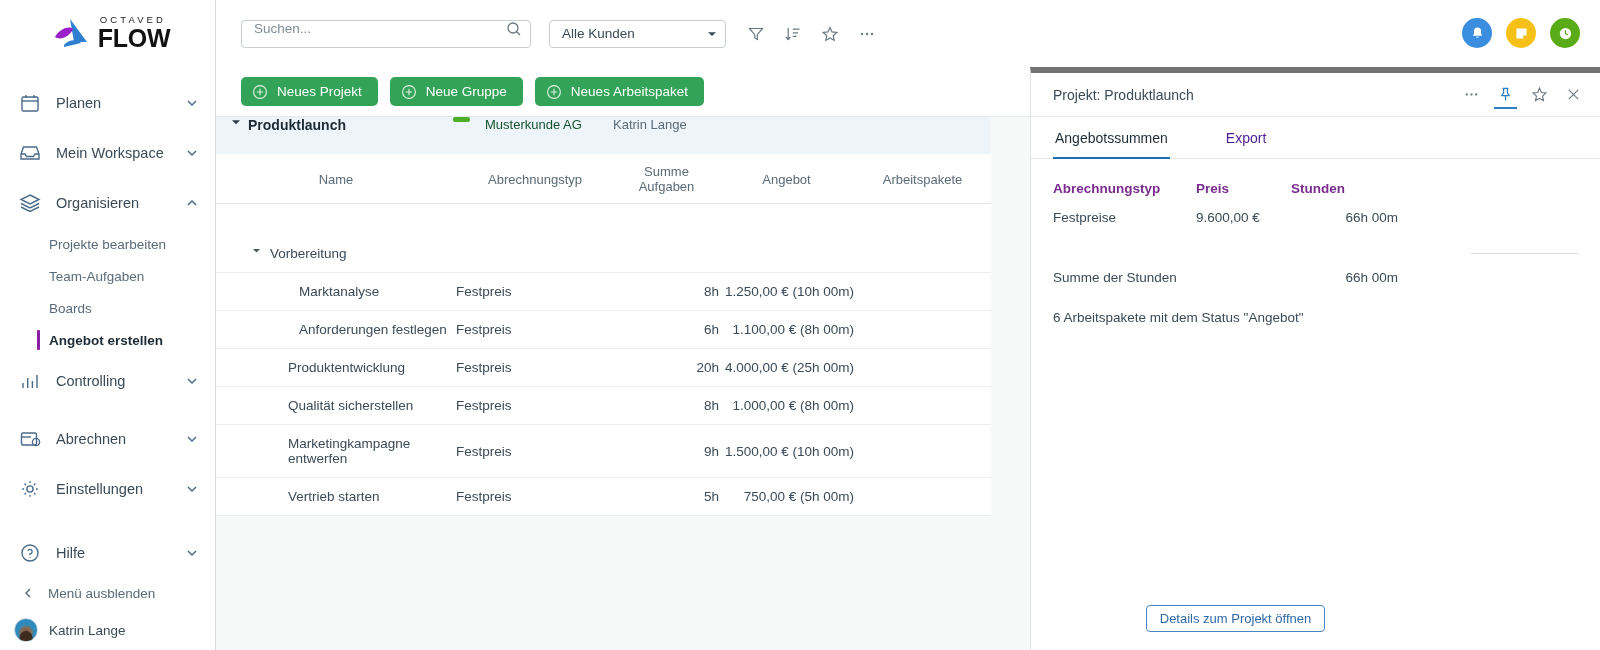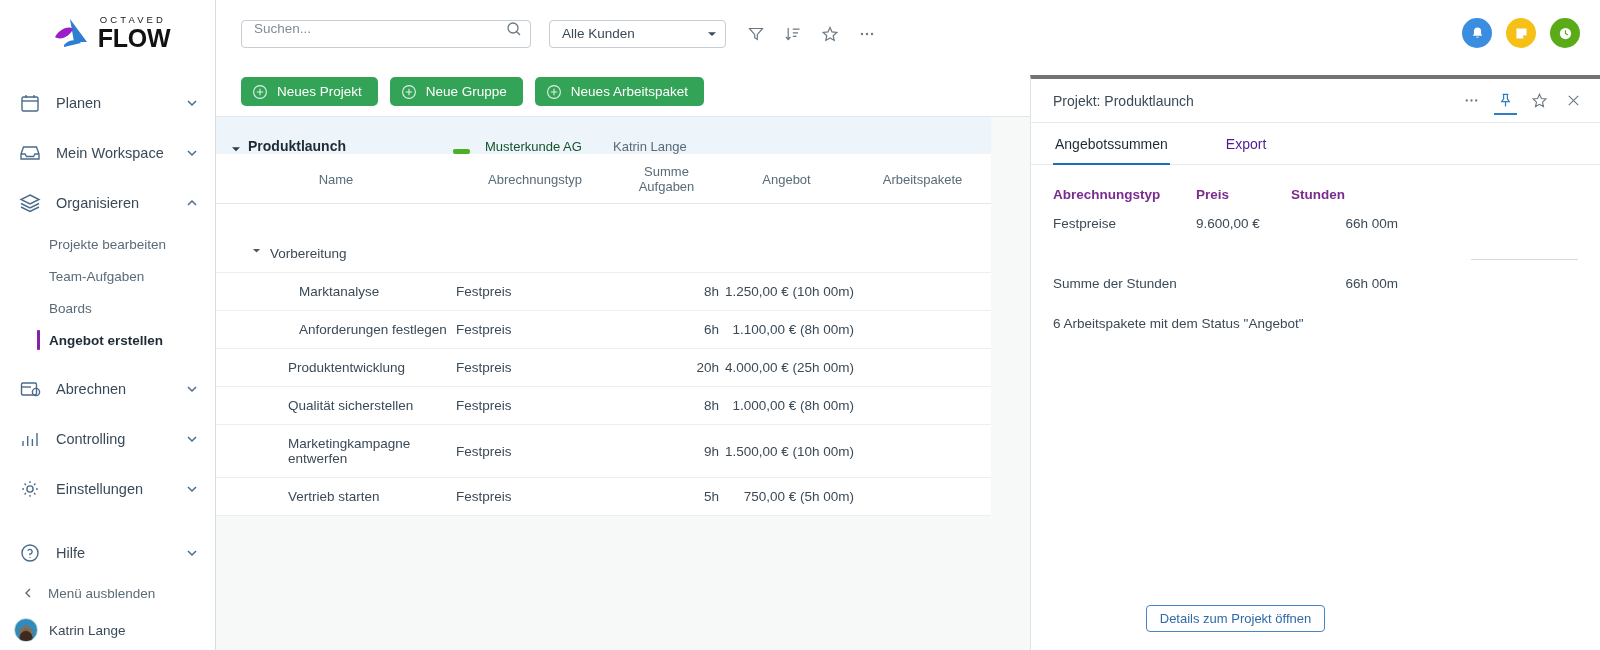--- a/index.html
+++ b/index.html
@@ -114,21 +114,21 @@
   }
   .btn-green .plus { width: 16px; height: 16px; flex: 0 0 16px; }
 
   .content {
     position: absolute; top: 117px; left: 0; right: 0; bottom: 0;
     background: #f7f9f9; padding: 0;
   }
   .project-card { background: #fff; width: 775px; }
 
   .proj-row {
-    height: 37px; background: #edf4fa; display: flex; align-items: flex-end;
+    height: 37px; background: #edf4fa; display: flex; align-items: flex-start;
     padding-left: 15px; font-size: 14px;
   }
   .proj-caret { width: 10px; color: #2d3c48; margin-right: 7px; }
   .proj-name { font-weight: 700; color: #1d2b36; width: 205px; }
   .proj-dash {
     width: 17px; height: 5px; border-radius: 2px; background: #4caf28; margin-right: 15px;
   }
   .proj-cust { color: #14532d; font-size: 13px; width: 128px; }
   .proj-owner { color: #5a6b78; font-size: 13px; }
 
@@ -153,21 +153,21 @@
   th.c-preis{ text-align: center; padding-left: 0 !important; }
   .group-row td { padding: 8px 0 8px 0; border-bottom: 1px solid #eceff1; }
   .group-cell { display: flex; align-items: flex-start; padding-left: 36px; margin-top: 31px; }
   .group-caret { width: 9px; color: #4a5a66; margin-right: 9px; }
   .group-label { font-size: 13.5px; color: #3b4a57; }
   .sub-name { padding-left: 83px !important; }
 
   
   .rpanel {
     position: absolute; right: 0; top: 67px; width: 570px; bottom: 0;
-    background: #fff; border-left: 1px solid #dfe3e6; border-top: 4px solid #737373; margin-top: 8px;
+    background: #fff; border-left: 1px solid #dfe3e6; border-top: 6px solid #737373;
   }
   .rp-head {
     height: 44px; display: flex; align-items: center; padding: 0 18px 0 22px;
     border-bottom: 1px solid #e8ebed;
   }
   .rp-title { font-size: 14px; color: #3b4a57; flex: 1 1 auto; }
   .rp-acts { display: flex; align-items: center; gap: 17px; }
   .rp-ic { width: 17px; height: 17px; color: #6b7881; cursor: pointer; position: relative; }
   .rp-ic.pinned { color: #2e7ec4; }
   .rp-ic.pinned::after {
@@ -280,43 +280,43 @@
       <div class="nav-sub">
         <span>Team-Aufgaben</span>
       </div>
       <div class="nav-sub">
         <span>Boards</span>
       </div>
       <div class="nav-sub active">
         <span>Angebot erstellen</span>
       </div>
 
+      <div class="nav-group">
+        <span class="ic">
+          <svg viewBox="0 0 24 24" fill="none" stroke="currentColor" stroke-width="1.4">
+            <path d="M5 14 V19 M9.7 9 V19 M14.4 12 V19 M19 6 V19"></path>
+          </svg>
+        </span>
+        <span class="lbl">Controlling</span>
+        <span class="chev">
+          <svg viewBox="0 0 14 14" fill="none" stroke="currentColor" stroke-width="1.5">
+              <path d="M3 5 L7 9 L11 5"></path>
+            </svg>
+        </span>
+      </div>
+
       <div class="nav-group" style="margin-top:8px">
         <span class="ic">
           <svg viewBox="0 0 24 24" fill="none" stroke="currentColor" stroke-width="1.4">
             <rect x="3.5" y="6" width="15" height="12" rx="1.5"></rect>
               <path d="M3.5 10 H13"></path>
               <circle cx="18" cy="15" r="3.6"></circle>
           </svg>
         </span>
         <span class="lbl">Abrechnen</span>
-        <span class="chev">
-          <svg viewBox="0 0 14 14" fill="none" stroke="currentColor" stroke-width="1.5">
-              <path d="M3 5 L7 9 L11 5"></path>
-            </svg>
-        </span>
-      </div>
-
-      <div class="nav-group">
-        <span class="ic">
-          <svg viewBox="0 0 24 24" fill="none" stroke="currentColor" stroke-width="1.4">
-            <path d="M5 14 V19 M9.7 9 V19 M14.4 12 V19 M19 6 V19"></path>
-          </svg>
-        </span>
-        <span class="lbl">Controlling</span>
         <span class="chev">
           <svg viewBox="0 0 14 14" fill="none" stroke="currentColor" stroke-width="1.5">
               <path d="M3 5 L7 9 L11 5"></path>
             </svg>
         </span>
       </div>
 
       <div class="nav-group">
         <span class="ic">
           <svg viewBox="0 0 24 24" fill="none" stroke="currentColor" stroke-width="1.4">

